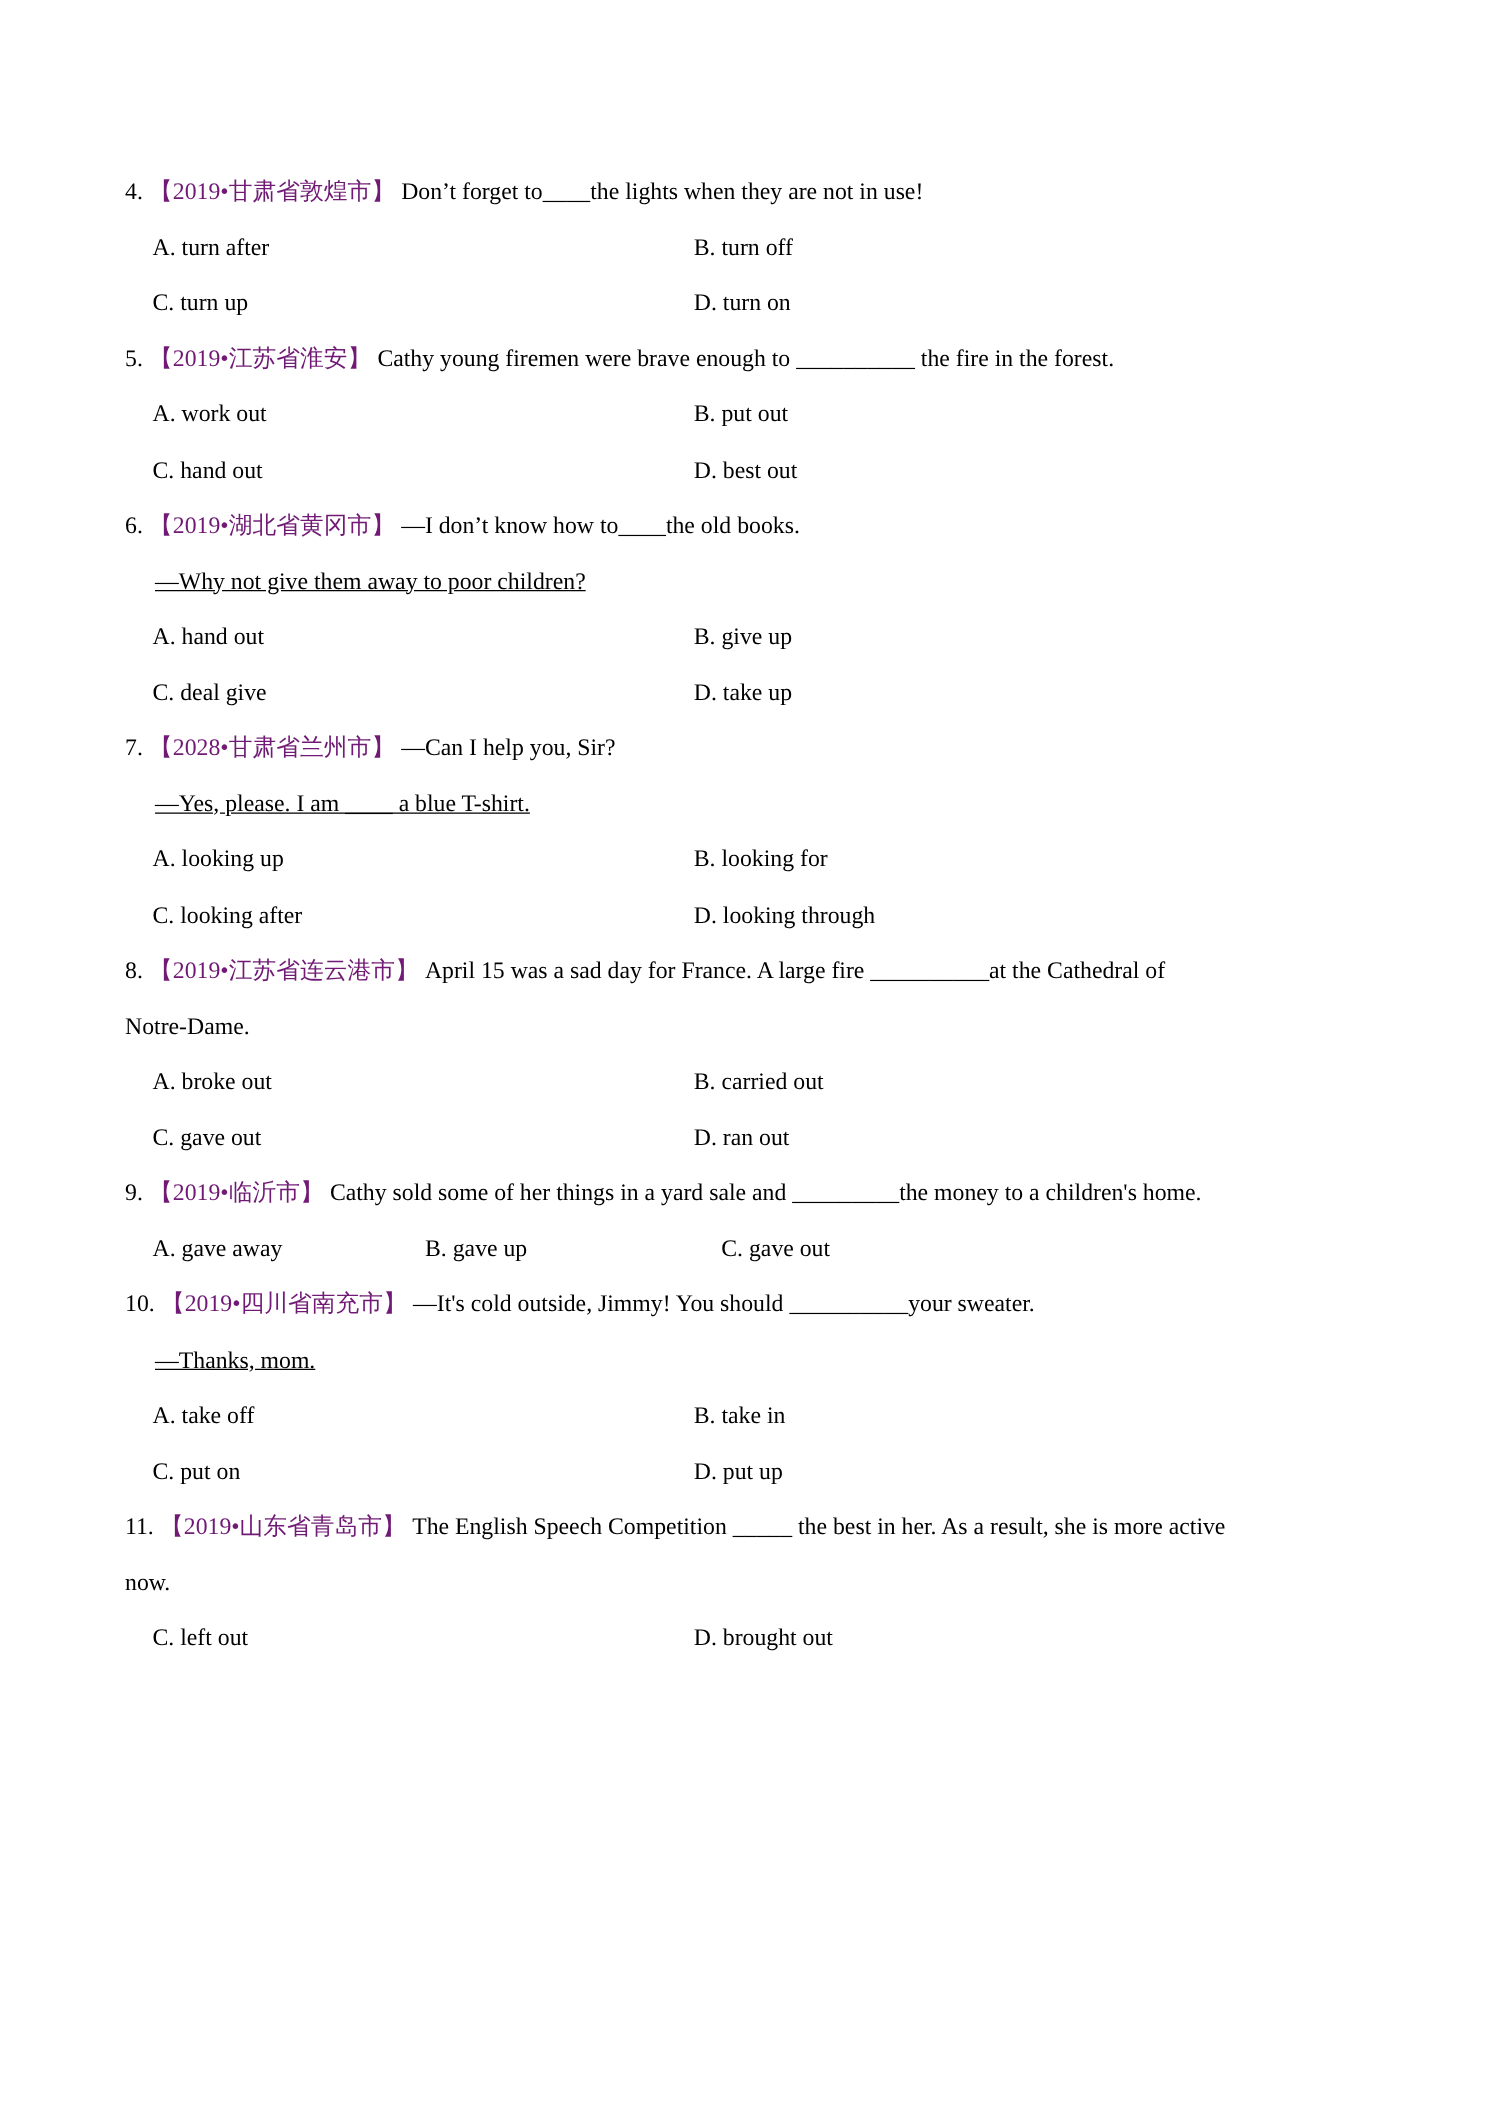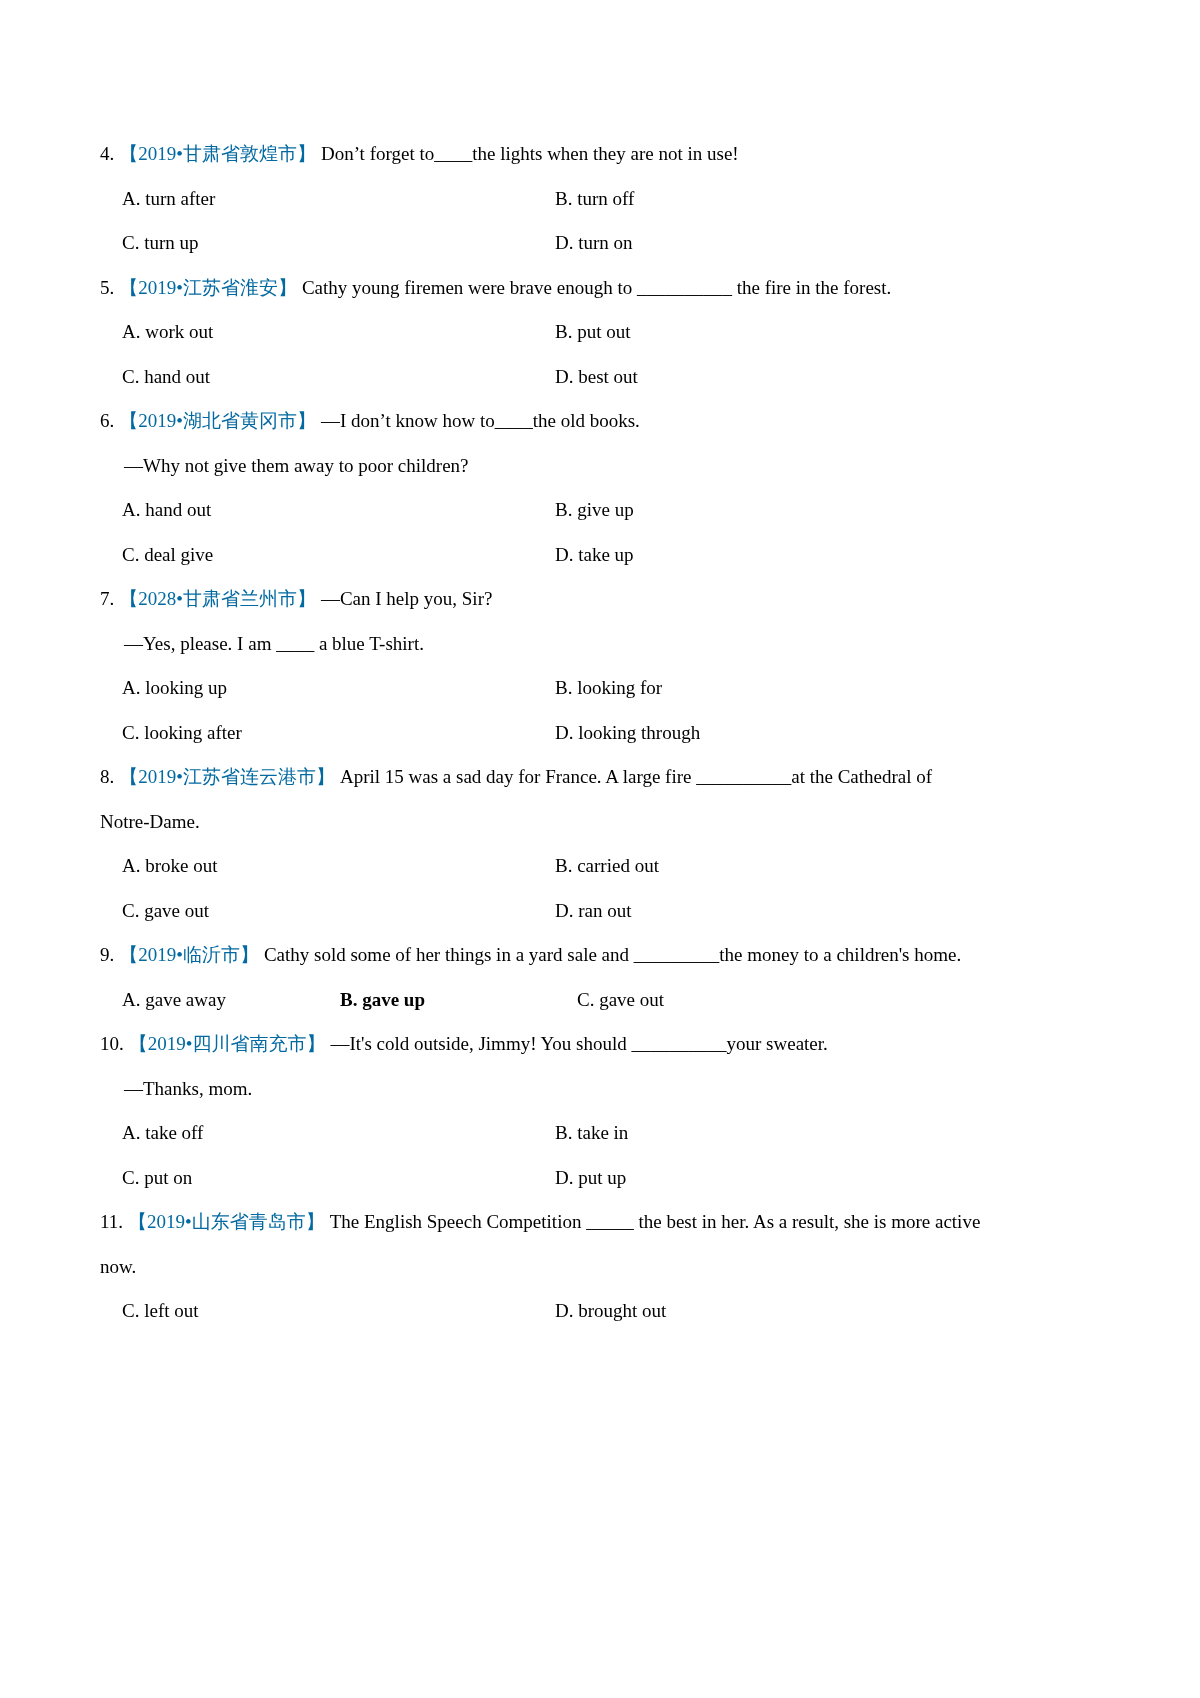--- a/index.html
+++ b/index.html
@@ -11,27 +11,27 @@
     color: #000000;
   }
   .page { padding: 141px 60px 60px 100px; }
   .line {
     font-size: 19px;
     line-height: 26px;
     margin-bottom: 18.5px;
     white-space: nowrap;
   }
   .num { margin-right: 5px; }
-  .tag { color: #0369a1; margin-right: 5px; }
-  .dialog { padding-left: 24px; }
+  .tag { color: #701a75; margin-right: 5px; }
+  .dialog { padding-left: 24px; text-decoration: underline; }
   .opts { padding-left: 22px; }
   .colA { display: inline-block; width: 433px; }
   .opts3 { padding-left: 22px; }
   .w1 { display: inline-block; width: 218px; }
-  .w2 { display: inline-block; width: 237px; font-weight: bold; }
+  .w2 { display: inline-block; width: 237px; }
 </style>
 </head>
 <body>
 
 <main class="page">
 
   <section class="question">
     <p class="line"><span class="num">4.</span><span class="tag">【2019•甘肃省敦煌市】</span><span>Don’t forget to____the lights when they are not in use!</span></p>
     <p class="line opts"><span class="colA">A. turn after</span><span>B. turn off</span></p>
     <p class="line opts"><span class="colA">C. turn up</span><span>D. turn on</span></p>

